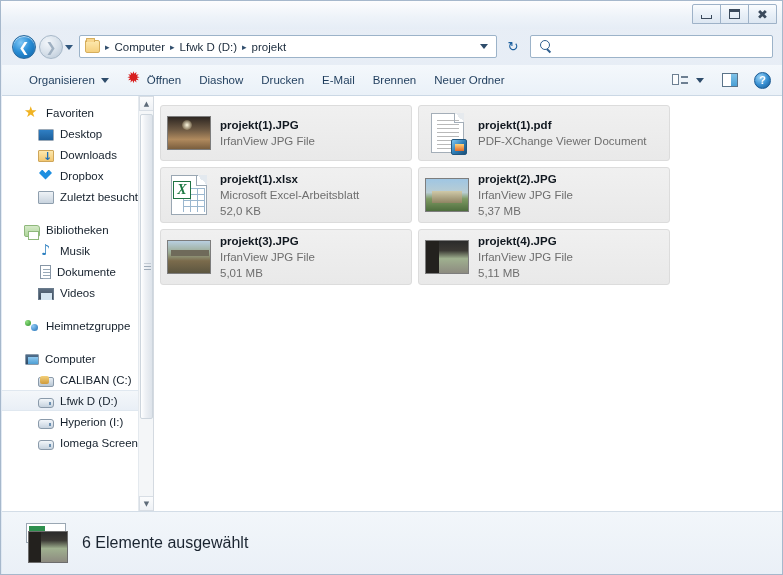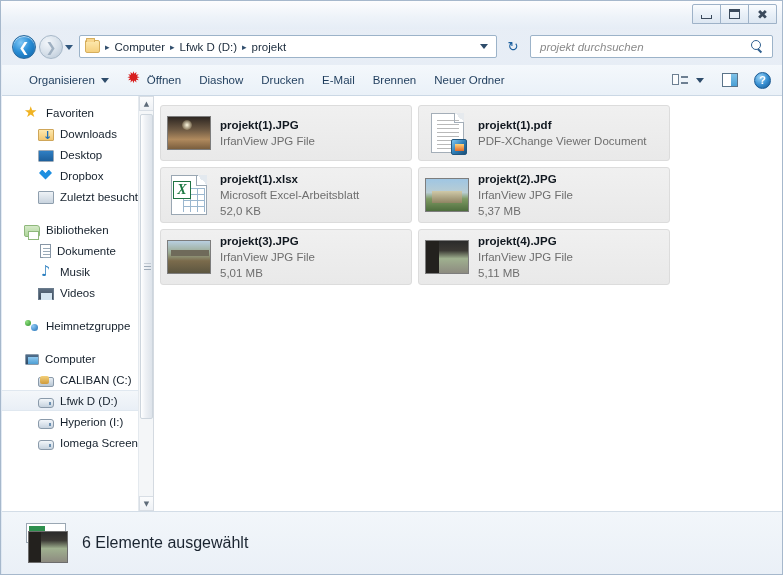--- a/index.html
+++ b/index.html
@@ -792,21 +792,20 @@
       <span class="crumb-sep">▸</span>
       <span class="crumb-text">projekt</span>
       <span class="addr-caret"></span>
     </div>
 
     <div class="refreshbtn">
       <span>↻</span>
     </div>
 
     <div class="searchbox">
-      <span class="search-placeholder">projekt durchsuchen</span>
       <span class="search-icon"></span>
     </div>
   </div>
 
   <div class="toolbar">
     <div class="tb-item">
       <span>Organisieren</span>
       <span class="tb-caret"></span>
     </div>
     <div class="tb-item">
@@ -845,49 +844,49 @@
 
   <div class="body">
 
     <div class="sidebar">
 
       <div class="nav-row">
         <span class="ni ic-star"></span>
         <span>Favoriten</span>
       </div>
       <div class="nav-row child">
+        <span class="ni ic-desktop"></span>
+        <span>Desktop</span>
+      </div>
+      <div class="nav-row child">
         <span class="ni ic-downloads"></span>
         <span>Downloads</span>
-      </div>
-      <div class="nav-row child">
-        <span class="ni ic-desktop"></span>
-        <span>Desktop</span>
       </div>
       <div class="nav-row child">
         <span class="ni ic-dropbox"></span>
         <span>Dropbox</span>
       </div>
       <div class="nav-row child">
         <span class="ni ic-recent"></span>
         <span>Zuletzt besucht</span>
       </div>
 
       <div class="nav-gap"></div>
 
       <div class="nav-row">
         <span class="ni ic-library"></span>
         <span>Bibliotheken</span>
       </div>
       <div class="nav-row child">
+        <span class="ni ic-music"></span>
+        <span>Musik</span>
+      </div>
+      <div class="nav-row child">
         <span class="ni ic-docs"></span>
         <span>Dokumente</span>
-      </div>
-      <div class="nav-row child">
-        <span class="ni ic-music"></span>
-        <span>Musik</span>
       </div>
       <div class="nav-row child">
         <span class="ni ic-video"></span>
         <span>Videos</span>
       </div>
 
       <div class="nav-gap"></div>
 
       <div class="nav-row">
         <span class="ni ic-homegroup"></span>

